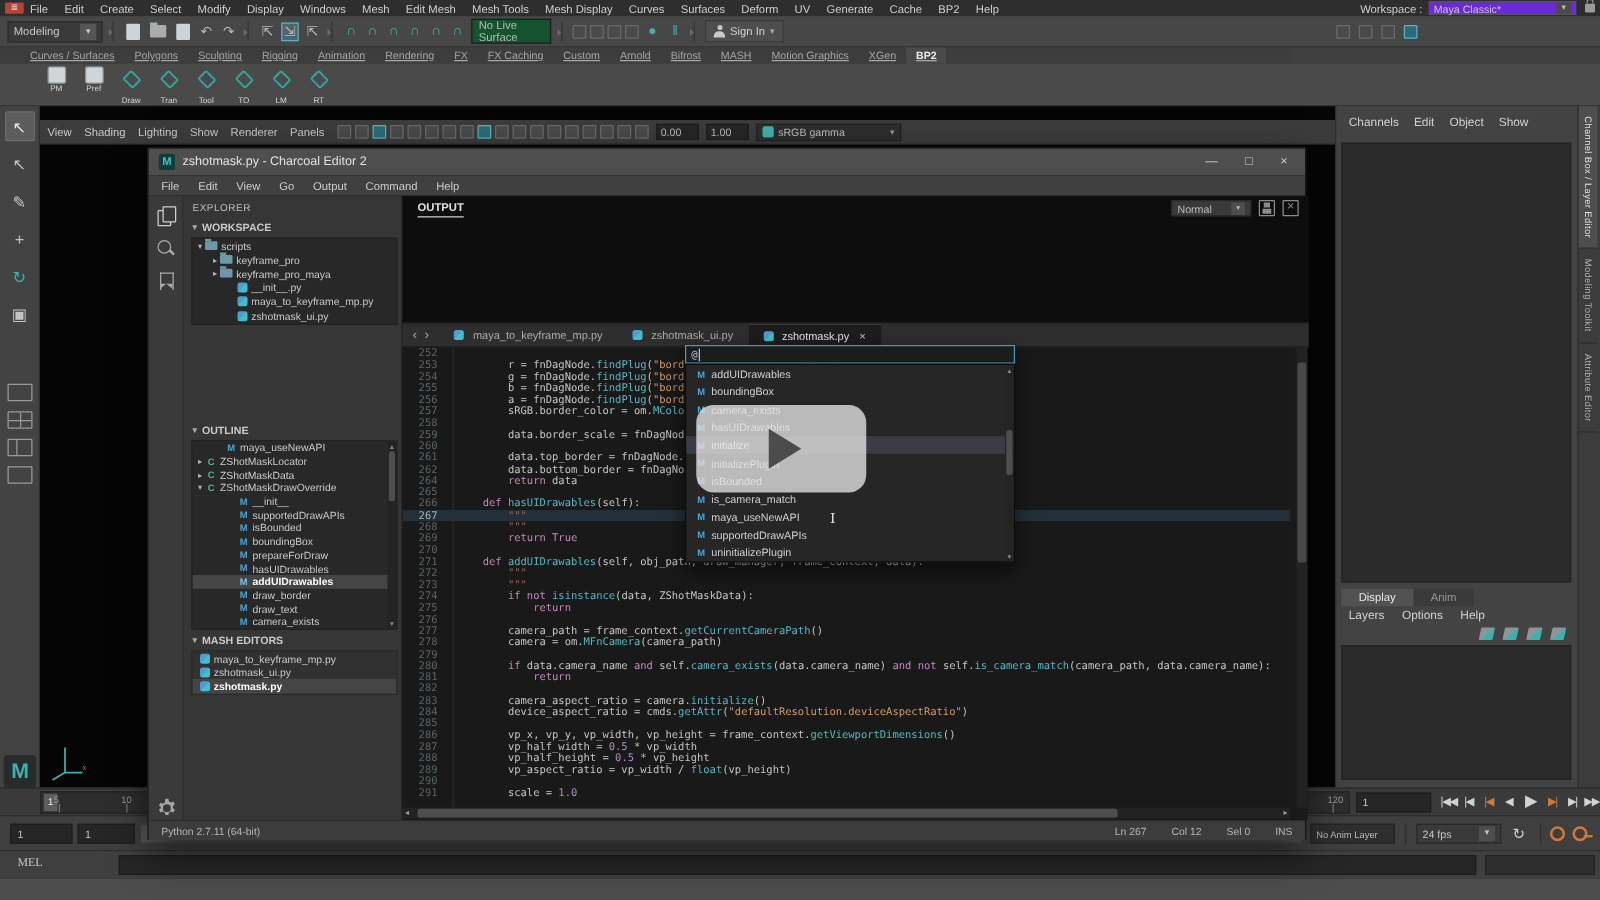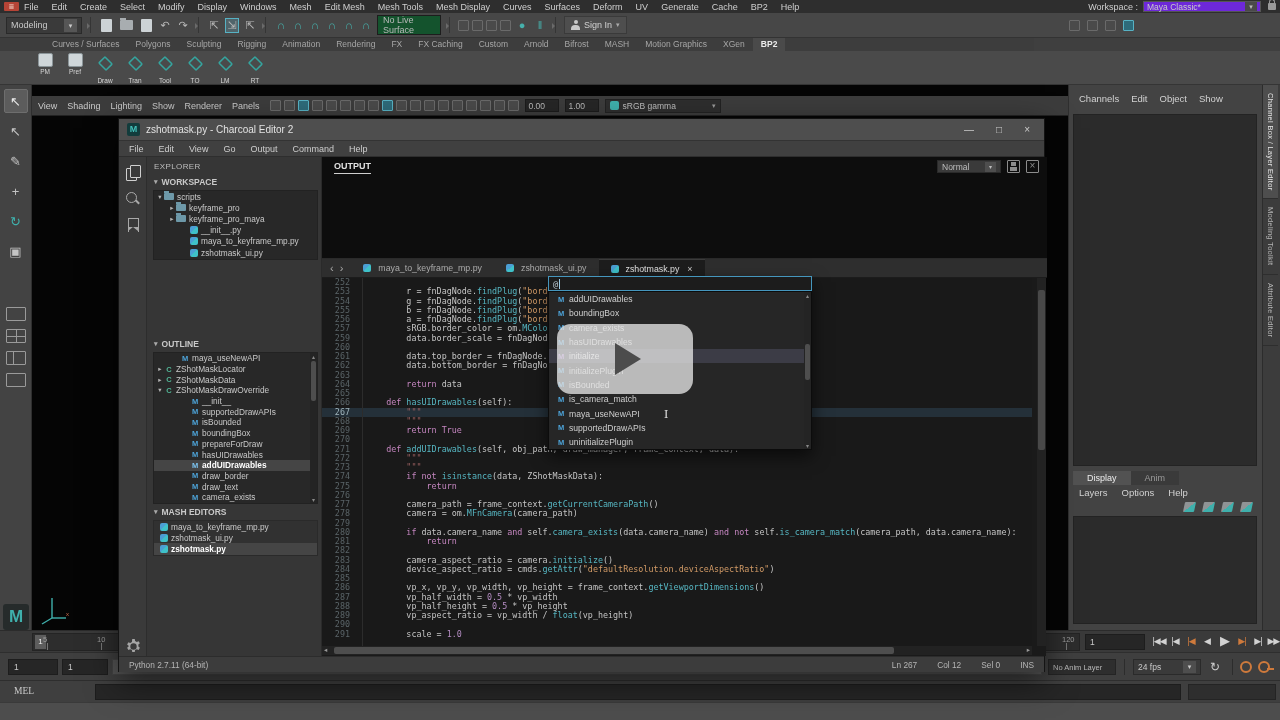--- a/index.html
+++ b/index.html
@@ -31,21 +31,21 @@
   .tb-icon.folder2 { width:13px; height:10px; background:#a8adb0; border-radius:1px; margin:0 2px; position:relative; }
   .tb-icon.folder2:before { content:""; position:absolute; top:-2px; left:0; width:6px; height:2px; background:#a8adb0; }
   .tb-icon.hl { background:#50646a; border:1px solid #57b2c4; }
   .field-dark { height:20px; background:#14532d; border:1px solid #1d1d1d; color:#b9b9b9; font-size:9px; display:flex; align-items:center; padding:0 5px; }
   .signin { height:18px; background:#4e4e4e; border:1px solid #3a3a3a; display:flex; align-items:center; gap:4px; padding:0 6px; color:#d2d2d2; font-size:9px; }
   .person { width:9px; height:10px; position:relative; }
   .person:before { content:""; position:absolute; left:2.5px; top:0; width:4px; height:4px; border-radius:50%; background:#c9c9c9; }
   .person:after { content:""; position:absolute; left:0; top:4.5px; width:9px; height:5px; border-radius:4px 4px 0 0; background:#c9c9c9; }
 
   
-  .shelftabs { left:0; top:38px; width:1034px; height:13px; background:#3d3d3d; display:flex; align-items:flex-end; gap:0; padding-left:44px; font-size:8.5px; color:#a6a6a6; }
+  .shelftabs { left:0; top:38px; width:1034px; height:13px; background:#3d3d3d; display:flex; align-items:flex-end; gap:0; padding-left:16px; font-size:8.5px; color:#a6a6a6;text-decoration:underline; }
   .shelftabs span { padding:1px 8px 2px; }
   .shelftabs span.active { background:#4a4a4a; color:#ececec; font-weight:bold; }
   .shelf { left:0; top:51px; width:1280px; height:34px; background:#4a4a4a; border-bottom:1px solid #353535; display:flex; gap:4px; padding-left:32px; }
   .shelf-item { width:26px; display:flex; flex-direction:column; align-items:center; padding-top:2px; }
   .shelf-item .ic { width:15px; height:14px; border-radius:2px; }
   .shelf-item .ic.panel { background:#cfd6d9; border:1px solid #8b9599; }
   .shelf-item .ic.tool { background:transparent; border:2px solid #35a39d; transform:rotate(45deg) scale(.78); }
   .shelf-item .lbl { font-size:6.5px; color:#d6d6d6; margin-top:1px; }
 
   
@@ -703,25 +703,25 @@
           </div>
       </div>
 
       <div class="codearea">
           <div class="cl"><span class="ln">252</span><span class="src"></span></div>
           <div class="cl"><span class="ln">253</span><span class="src"><span class="c-p">        r = fnDagNode.</span><span class="c-f">findPlug</span><span class="c-p">(</span><span class="c-s">"borderColorR"</span><span class="c-p">, False).asFloat()</span></span></div>
           <div class="cl"><span class="ln">254</span><span class="src"><span class="c-p">        g = fnDagNode.</span><span class="c-f">findPlug</span><span class="c-p">(</span><span class="c-s">"borderColorG"</span><span class="c-p">, False).asFloat()</span></span></div>
           <div class="cl"><span class="ln">255</span><span class="src"><span class="c-p">        b = fnDagNode.</span><span class="c-f">findPlug</span><span class="c-p">(</span><span class="c-s">"borderColorB"</span><span class="c-p">, False).asFloat()</span></span></div>
           <div class="cl"><span class="ln">256</span><span class="src"><span class="c-p">        a = fnDagNode.</span><span class="c-f">findPlug</span><span class="c-p">(</span><span class="c-s">"borderAlpha"</span><span class="c-p">, False).asFloat()</span></span></div>
           <div class="cl"><span class="ln">257</span><span class="src"><span class="c-p">        sRGB.border_color = om.</span><span class="c-f">MColor</span><span class="c-p">((r, g, b, a))</span></span></div>
+          <div class="cl"><span class="ln">258</span><span class="src"></span></div>
           <div class="cl"><span class="ln">259</span><span class="src"><span class="c-p">        data.border_scale = fnDagNode.</span><span class="c-f">findPlug</span><span class="c-p">(</span><span class="c-s">"borderScale"</span><span class="c-p">, False).asFloat()</span></span></div>
           <div class="cl"><span class="ln">260</span><span class="src"></span></div>
           <div class="cl"><span class="ln">261</span><span class="src"><span class="c-p">        data.top_border = fnDagNode.</span><span class="c-f">findPlug</span><span class="c-p">(</span><span class="c-s">"topBorder"</span><span class="c-p">, False).asBool()</span></span></div>
           <div class="cl"><span class="ln">262</span><span class="src"><span class="c-p">        data.bottom_border = fnDagNode.</span><span class="c-f">findPlug</span><span class="c-p">(</span><span class="c-s">"bottomBorder"</span><span class="c-p">, False).asBool()</span></span></div>
-          <div class="cl"><span class="ln">263</span><span class="src"></span></div>
           <div class="cl"><span class="ln">264</span><span class="src"><span class="c-k">        return</span><span class="c-p"> data</span></span></div>
           <div class="cl"><span class="ln">265</span><span class="src"></span></div>
           <div class="cl"><span class="ln">266</span><span class="src"><span class="c-k">    def</span><span class="c-p"> </span><span class="c-f">hasUIDrawables</span><span class="c-p">(self):</span></span></div>
           <div class="cl cur"><span class="ln">267</span><span class="src"><span class="c-d">        """</span></span></div>
           <div class="cl"><span class="ln">268</span><span class="src"><span class="c-d">        """</span></span></div>
           <div class="cl"><span class="ln">269</span><span class="src"><span class="c-k">        return</span><span class="c-p"> </span><span class="c-k">True</span></span></div>
           <div class="cl"><span class="ln">270</span><span class="src"></span></div>
           <div class="cl"><span class="ln">271</span><span class="src"><span class="c-k">    def</span><span class="c-p"> </span><span class="c-f">addUIDrawables</span><span class="c-p">(self, obj_path, draw_manager, frame_context, data):</span></span></div>
           <div class="cl"><span class="ln">272</span><span class="src"><span class="c-d">        """</span></span></div>
           <div class="cl"><span class="ln">273</span><span class="src"><span class="c-d">        """</span></span></div>

